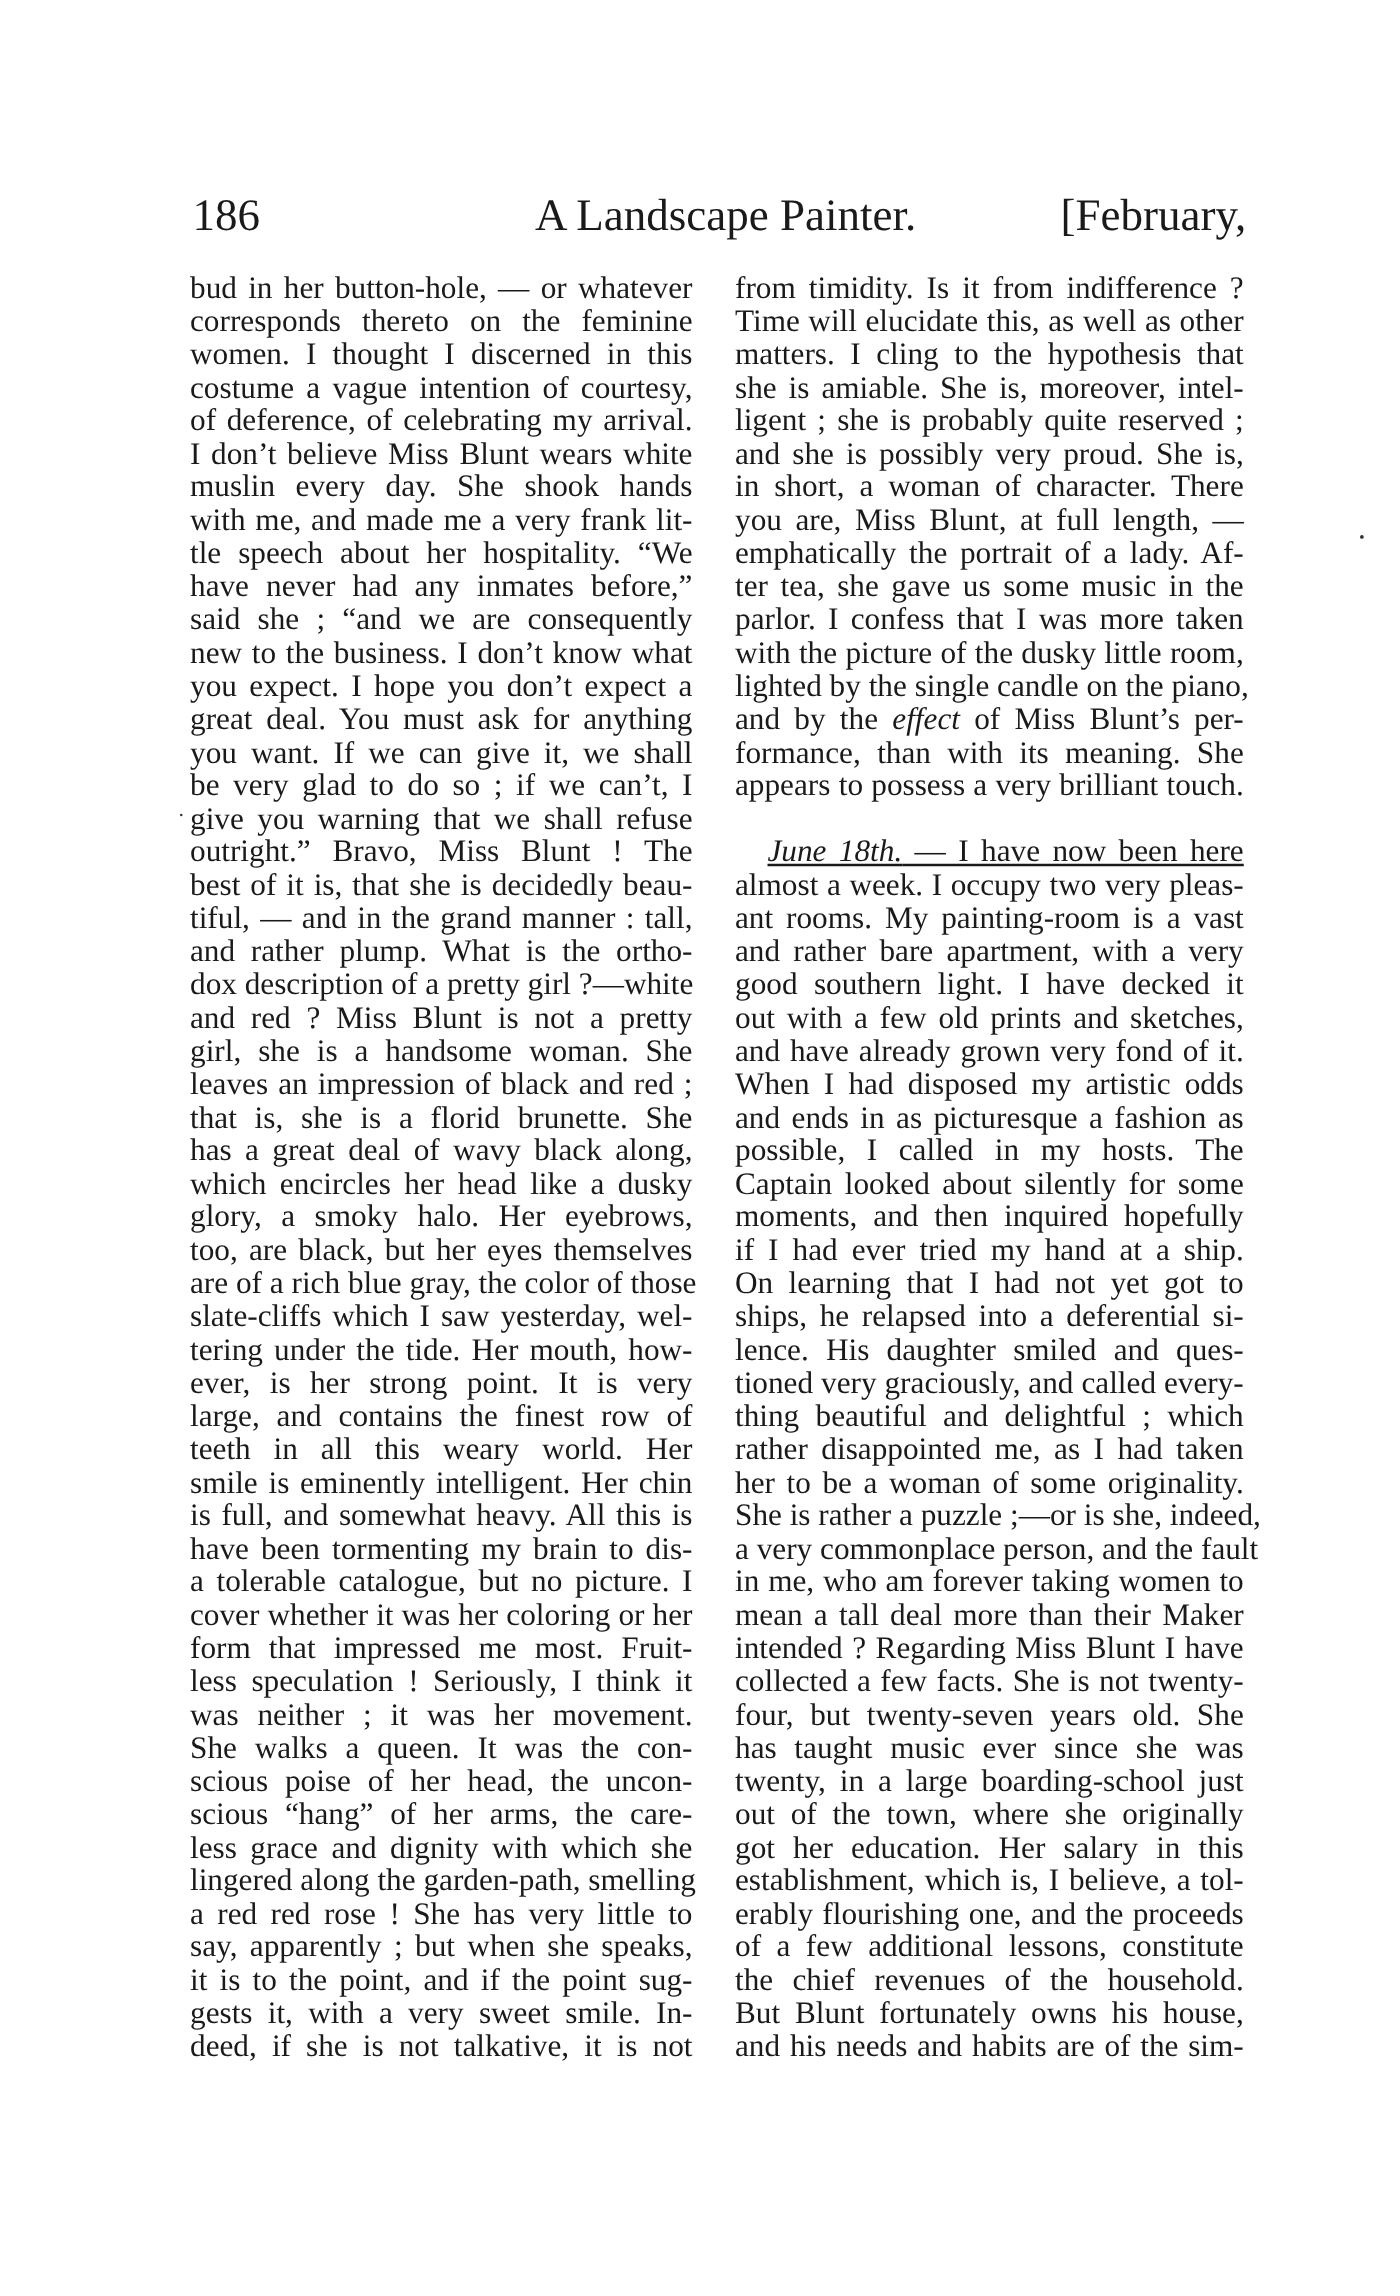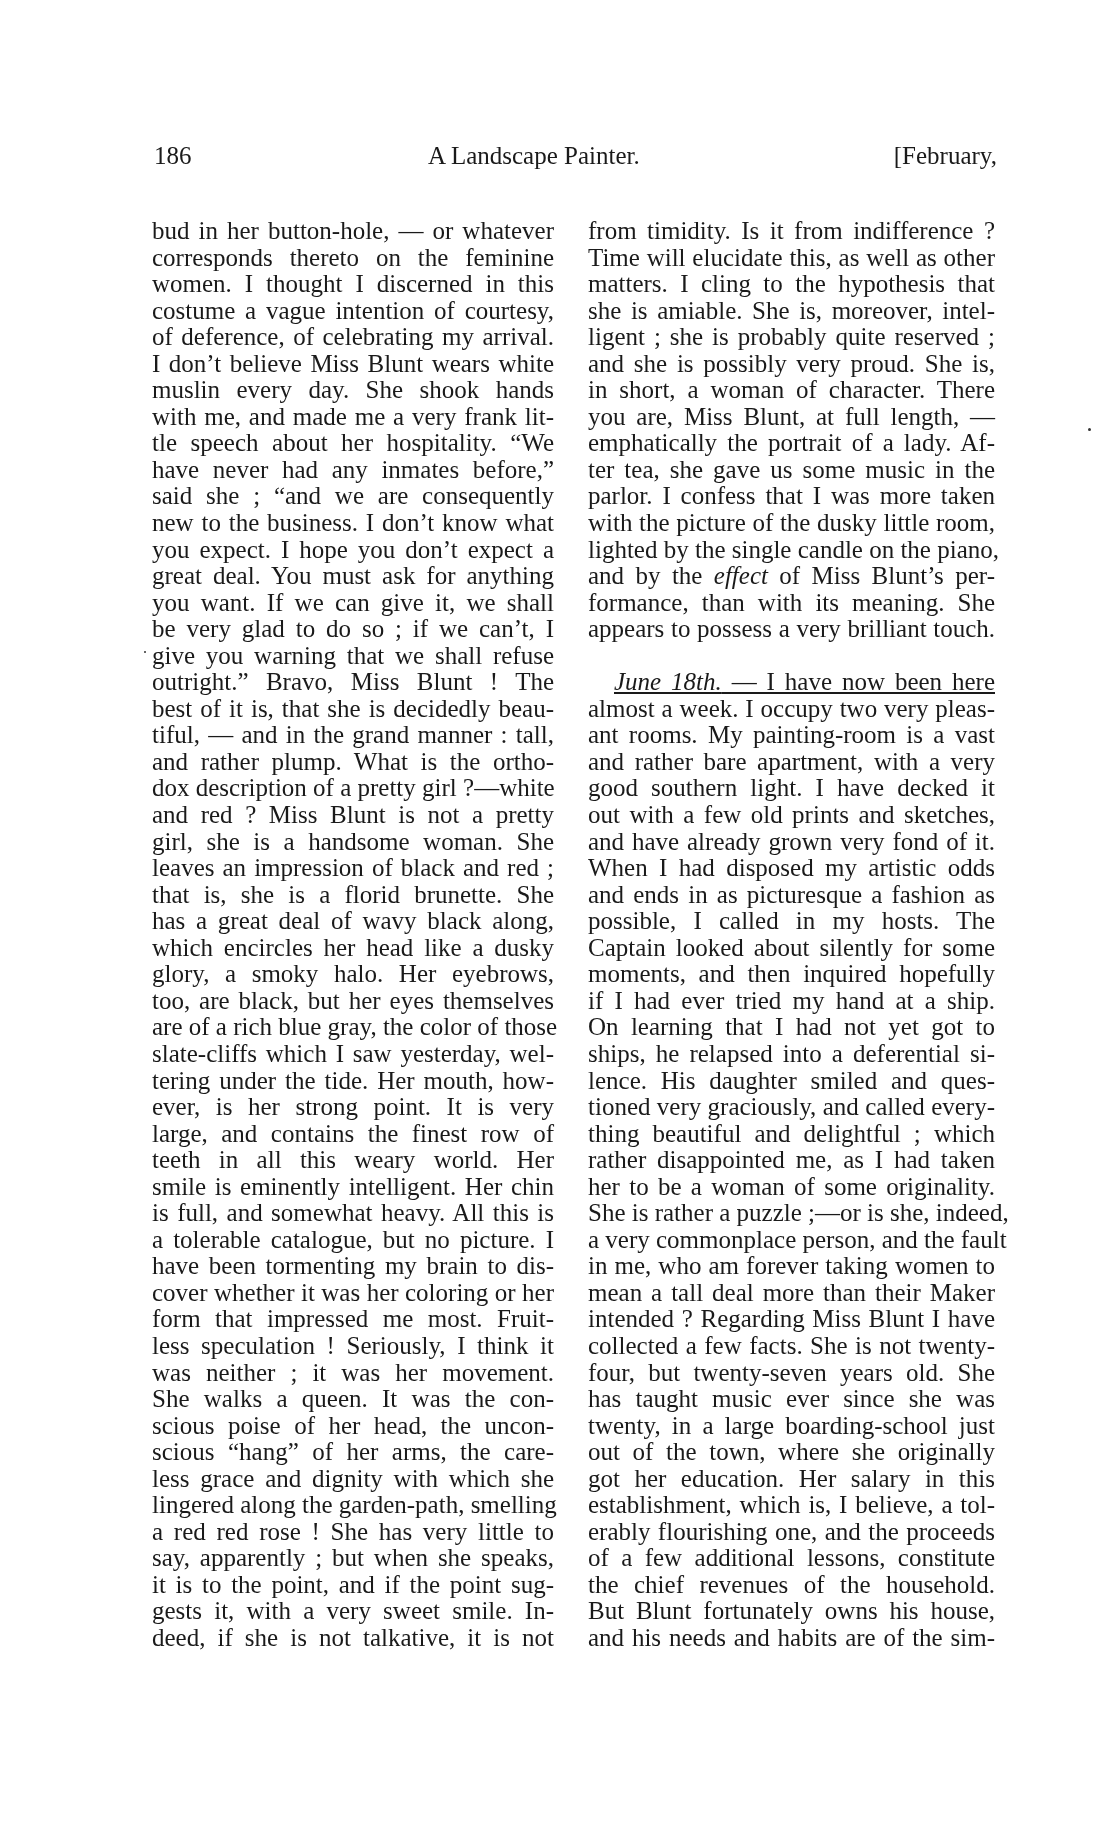--- a/index.html
+++ b/index.html
@@ -15,25 +15,25 @@
       font-family: "Liberation Serif", "DejaVu Serif", serif;
       color: #1a1a1a;
     }
     .page {
       position: absolute;
       left: 0; top: 0;
       width: 1120px; height: 1837px;
     }
     .running-head {
       position: absolute;
-      top: 138px;
+      top: 154px;
       left: 152px;
       width: 845px;
       height: 36px;
-      font-size: 25px;
+      font-size: 36px;
       line-height: 36px;
     }
     .running-head .page-number {
       position: absolute;
       left: 2px;
       top: 0;
     }
     .running-head .running-title {
       position: absolute;
       left: 276px;
@@ -124,22 +124,22 @@
       <span class="line">glory, a smoky halo.  Her eyebrows,</span>
       <span class="line">too, are black, but her eyes themselves</span>
       <span class="line">are of a rich blue gray, the color of those</span>
       <span class="line">slate-cliffs which I saw yesterday, wel-</span>
       <span class="line">tering under the tide.  Her mouth, how-</span>
       <span class="line">ever, is her strong point.  It is very</span>
       <span class="line">large, and contains the finest row of</span>
       <span class="line">teeth in all this weary world.  Her</span>
       <span class="line">smile is eminently intelligent.  Her chin</span>
       <span class="line">is full, and somewhat heavy.  All this is</span>
+      <span class="line">have been tormenting my brain to dis-</span>
       <span class="line">a tolerable catalogue, but no picture.  I</span>
-      <span class="line">have been tormenting my brain to dis-</span>
       <span class="line">cover whether it was her coloring or her</span>
       <span class="line">form that impressed me most.  Fruit-</span>
       <span class="line">less speculation !  Seriously, I think it</span>
       <span class="line">was neither ; it was her movement.</span>
       <span class="line">She walks a queen.  It was the con-</span>
       <span class="line">scious poise of her head, the uncon-</span>
       <span class="line">scious “hang” of her arms, the care-</span>
       <span class="line">less grace and dignity with which she</span>
       <span class="line">lingered along the garden-path, smelling</span>
       <span class="line">a red red rose !  She has very little to</span>

